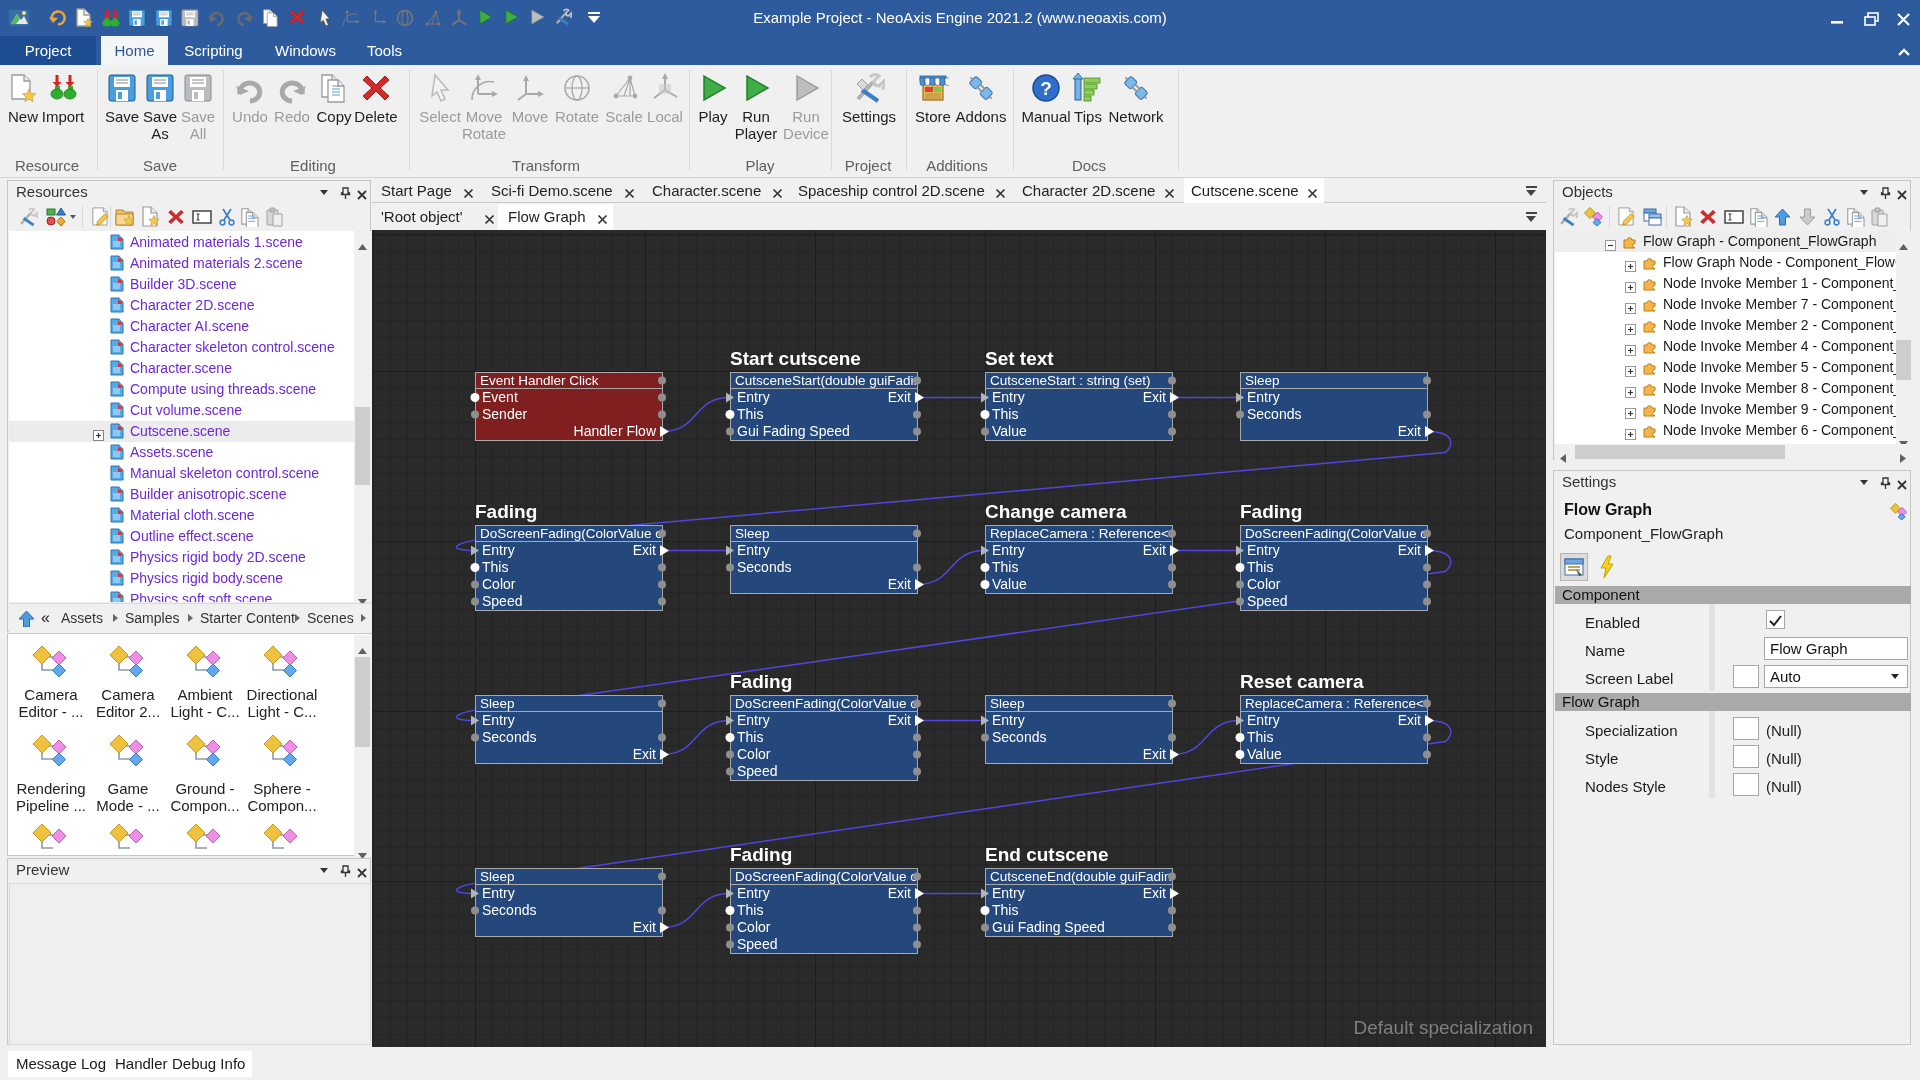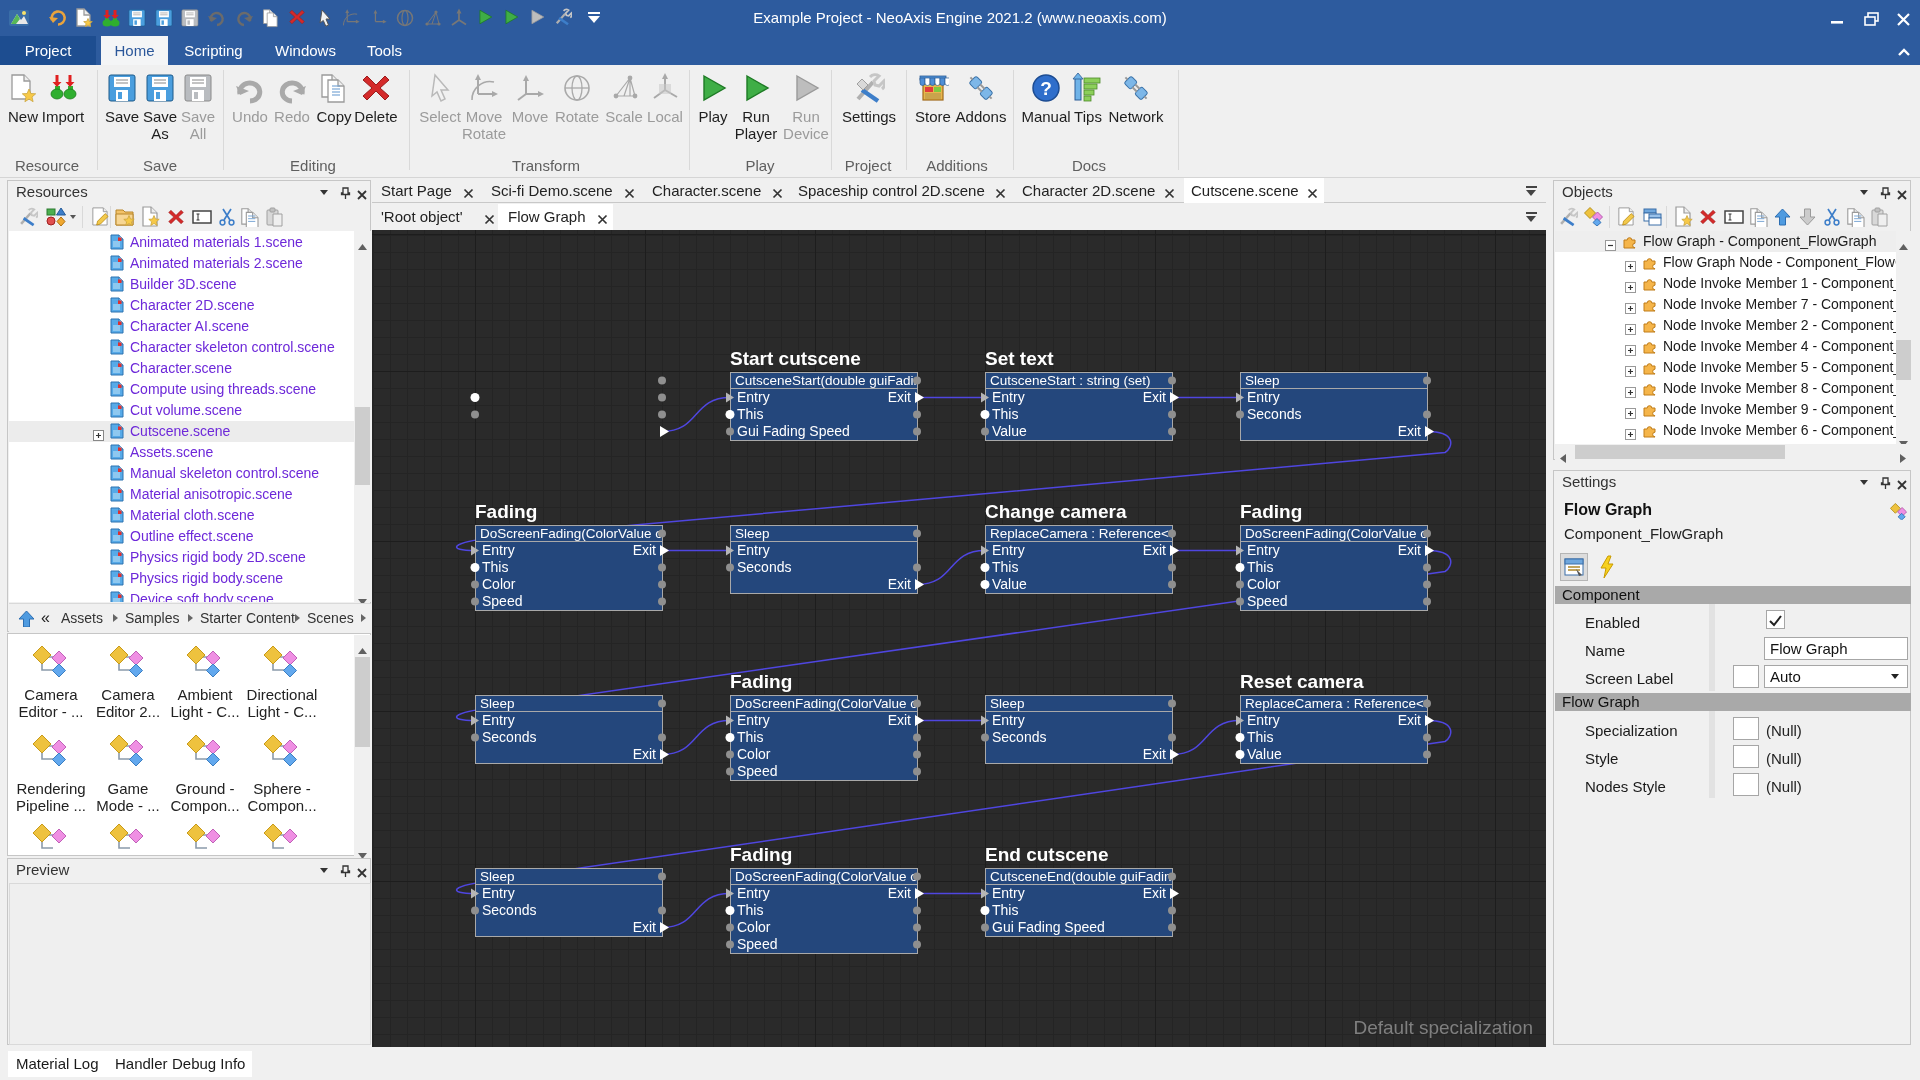--- a/index.html
+++ b/index.html
@@ -548,21 +548,21 @@
           </svg></div>
         <div class="abs" style="left:121px;top:0;white-space:nowrap">Manual skeleton control.scene</div>
       </div>
       <div class="titem" style="top:253px">
         <div class="abs" style="left:100px;top:2px"><svg width="16" height="16" viewBox="0 0 16 16">
             <path d="M2 1 h8 l4 4 v10 h-12 z" fill="#57aae8" stroke="#2c72b0" stroke-width="1"></path>
             <path d="M10 1 v4 h4" fill="#9ccdf0" stroke="#2c72b0" stroke-width="1"></path>
             <rect x="4" y="7" width="7" height="6" fill="#8ec8f0"></rect>
             <rect x="9" y="3.5" width="3.5" height="3.5" fill="#e03030"></rect>
           </svg></div>
-        <div class="abs" style="left:121px;top:0;white-space:nowrap">Material anisotropic.scene</div>
+        <div class="abs" style="left:121px;top:0;white-space:nowrap">Builder anisotropic.scene</div>
       </div>
       <div class="titem" style="top:274px">
         <div class="abs" style="left:100px;top:2px"><svg width="16" height="16" viewBox="0 0 16 16">
             <path d="M2 1 h8 l4 4 v10 h-12 z" fill="#57aae8" stroke="#2c72b0" stroke-width="1"></path>
             <path d="M10 1 v4 h4" fill="#9ccdf0" stroke="#2c72b0" stroke-width="1"></path>
             <rect x="4" y="7" width="7" height="6" fill="#8ec8f0"></rect>
             <rect x="9" y="3.5" width="3.5" height="3.5" fill="#e03030"></rect>
           </svg></div>
         <div class="abs" style="left:121px;top:0;white-space:nowrap">Material cloth.scene</div>
       </div>
@@ -593,21 +593,21 @@
           </svg></div>
         <div class="abs" style="left:121px;top:0;white-space:nowrap">Physics rigid body.scene</div>
       </div>
       <div class="titem" style="top:358px">
         <div class="abs" style="left:100px;top:2px"><svg width="16" height="16" viewBox="0 0 16 16">
             <path d="M2 1 h8 l4 4 v10 h-12 z" fill="#57aae8" stroke="#2c72b0" stroke-width="1"></path>
             <path d="M10 1 v4 h4" fill="#9ccdf0" stroke="#2c72b0" stroke-width="1"></path>
             <rect x="4" y="7" width="7" height="6" fill="#8ec8f0"></rect>
             <rect x="9" y="3.5" width="3.5" height="3.5" fill="#e03030"></rect>
           </svg></div>
-        <div class="abs" style="left:121px;top:0;white-space:nowrap">Device soft body.scene</div>
+        <div class="abs" style="left:121px;top:0;white-space:nowrap">Physics soft soft.scene</div>
       </div>
     </div>
     <div class="abs" style="left:346px;top:50px;width:17px;height:371px;background:#f0f0f0">
       <div class="abs" style="left:4px;top:5px"><svg width="9" height="6" viewBox="0 0 9 6">
           <path d="M4.5 0 L9 6 H0 z" fill="#606060"></path>
         </svg></div>
       <div class="abs" style="left:4px;top:360px"><svg width="9" height="6" viewBox="0 0 9 6">
           <path d="M4.5 6 L9 0 H0 z" fill="#606060"></path>
         </svg></div>
       <div class="sbthumb" style="left:1px;top:176px;width:15px;height:78px"></div>
@@ -743,21 +743,21 @@
     <div class="abs" style="left:312px;top:9px;width:0;height:0;border-left:4px solid transparent;border-right:4px solid transparent;border-top:5px solid #333"></div>
     <div class="abs" style="left:332px;top:5px"><svg width="11" height="13" viewBox="0 0 11 13">
         <path d="M3 1 h5 v5 h1.5 v1.5 h-8 v-1.5 h1.5 z M5.5 7.5 v4.5" stroke="#333" stroke-width="1.3" fill="none"></path>
       </svg></div>
     <div class="abs" style="left:349px;top:6px"><svg width="11" height="11" viewBox="0 0 11 11">
         <path d="M1 1 L9 9 M9 1 L1 9" stroke="#333" stroke-width="1.8"></path>
       </svg></div>
     <div class="abs" style="left:1px;top:24px;width:362px;height:162px;background:#efefef;border:1px solid #d9d9d9"></div>
   </div>
 <div class="abs" style="left:8px;top:1051px;width:244px;height:26px;background:#fff"></div>
-<div class="tlabel" style="left:16px;top:1055px">Material Log</div>
+<div class="tlabel" style="left:16px;top:1055px">Message Log</div>
 <div class="tlabel" style="left:115px;top:1055px">Handler</div>
 <div class="tlabel" style="left:172px;top:1055px">Debug Info</div>
 <div id="tabrow1"></div>
 <div id="tabrow2"></div>
 <div class="abs" style="left:372px;top:178px;width:100px;height:25px;font-size:15px;color:#222">
     <div class="abs" style="left:9px;top:4px;white-space:nowrap">Start Page</div>
     <div class="abs" style="left:91px;top:7px"><svg width="11" height="11" viewBox="0 0 11 11">
         <path d="M1.5 1.5 L9.5 9.5 M9.5 1.5 L1.5 9.5" stroke="#333" stroke-width="1.7"></path>
       </svg></div>
   </div>
@@ -1082,20 +1082,32 @@
       <path d="M545 354.5 C583 354.5 575 320.5 613 320.5" fill="none" stroke="#4f46e0" stroke-width="1.5"></path>
       <path d="M800 320.5 C838 320.5 830 320.5 868 320.5" fill="none" stroke="#4f46e0" stroke-width="1.5"></path>
       <path d="M1055 320.5 C1085 320.5 1081 336.5 1073 341.5 L123 477.5 C77 482.5 75 490.5 103 490.5" fill="none" stroke="#4f46e0" stroke-width="1.5"></path>
       <path d="M290 524.5 C328 524.5 320 490.5 358 490.5" fill="none" stroke="#4f46e0" stroke-width="1.5"></path>
       <path d="M545 490.5 C583 490.5 575 490.5 613 490.5" fill="none" stroke="#4f46e0" stroke-width="1.5"></path>
       <path d="M800 524.5 C838 524.5 830 490.5 868 490.5" fill="none" stroke="#4f46e0" stroke-width="1.5"></path>
       <path d="M1055 490.5 C1085 490.5 1081 506.5 1073 511.5 L123 650.5 C77 655.5 75 663.5 103 663.5" fill="none" stroke="#4f46e0" stroke-width="1.5"></path>
       <path d="M290 697.5 C328 697.5 320 663.5 358 663.5" fill="none" stroke="#4f46e0" stroke-width="1.5"></path>
       <path d="M545 663.5 C583 663.5 575 663.5 613 663.5" fill="none" stroke="#4f46e0" stroke-width="1.5"></path>
     </svg>
+    <div class="node red" style="left:103px;top:142px">
+      <div class="nhead">Event Handler Click</div>
+      <div class="nrow">
+        <span class="l">Event</span>
+      </div>
+      <div class="nrow">
+        <span class="l">Sender</span>
+      </div>
+      <div class="nrow">
+        <span class="r">Handler Flow</span>
+      </div>
+    </div>
     <div class="node" style="left:358px;top:142px">
       <div class="nhead">CutsceneStart(double guiFadin</div>
       <div class="nrow">
         <span class="l">Entry</span>
         <span class="r">Exit</span>
       </div>
       <div class="nrow">
         <span class="l">This</span>
       </div>
       <div class="nrow">

